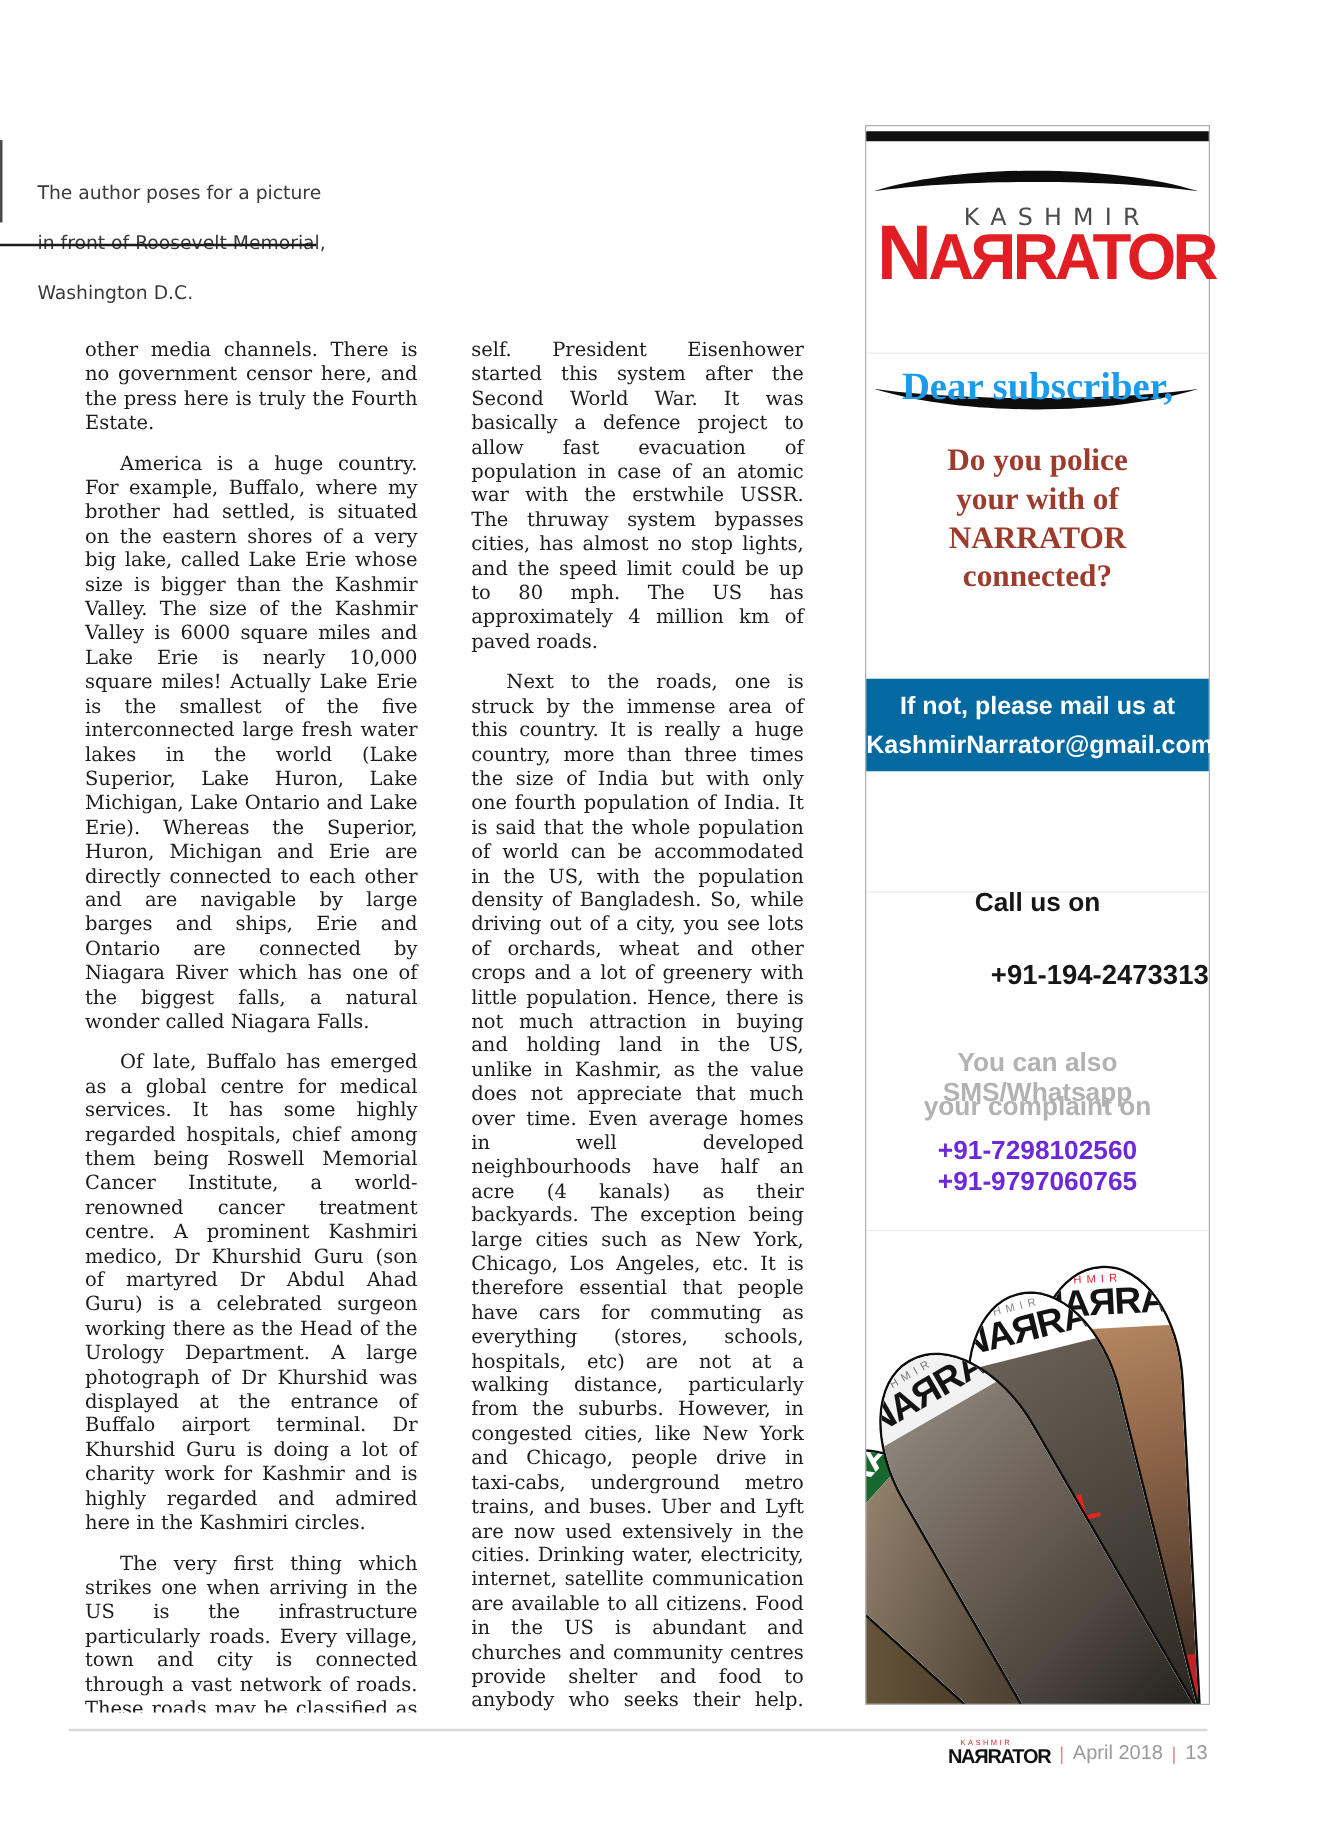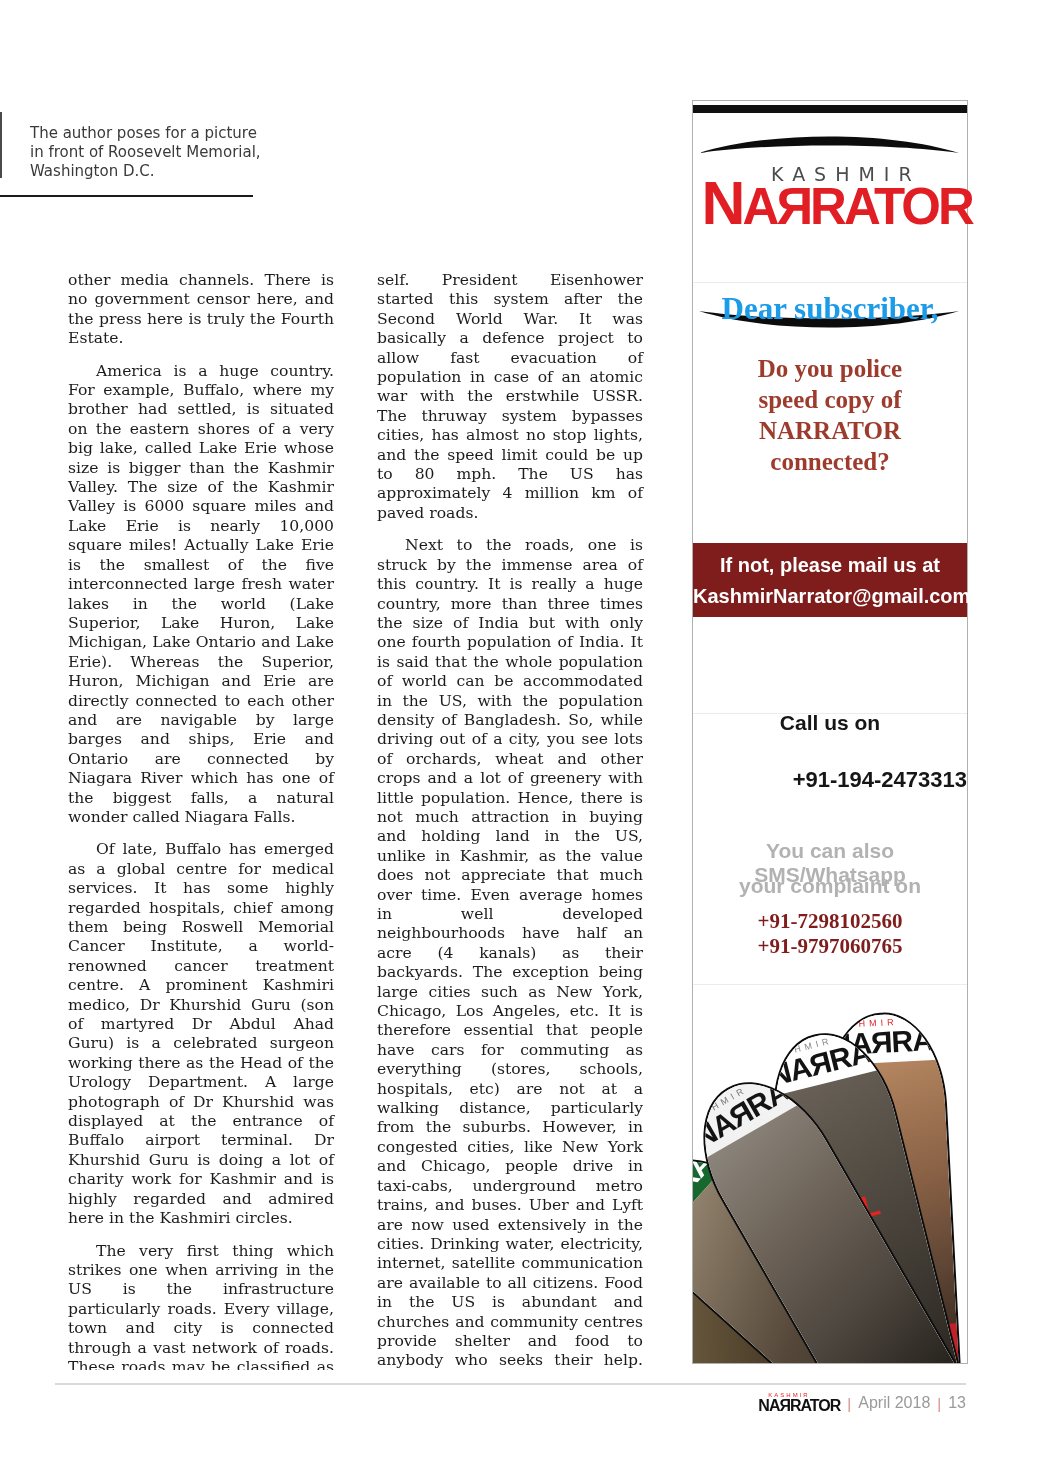--- a/index.html
+++ b/index.html
@@ -3,21 +3,21 @@
 <meta charset="utf-8">
 <style>
   html,body{margin:0;padding:0;background:#ffffff;}
   #page{position:relative;width:1064px;height:1463px;background:#ffffff;overflow:hidden;
         font-family:"DejaVu Serif",serif;color:#1c1c1c;}
 
   
   .photo-edge{position:absolute;left:0;top:112px;width:2px;height:66px;background:#4a4a4a;}
   .caption{position:absolute;left:30px;top:124px;width:240px;
            font-family:"DejaVu Sans",sans-serif;font-size:15px;line-height:18.8px;color:#3a3a3a;}
-  .caption span{display:block;}
+  .caption span{display:block;margin-top:21px;}
   .caption-rule{position:absolute;left:0;top:195px;width:253px;height:2px;background:#1b1b1b;}
 
   
   .col{position:absolute;top:258px;height:1112px;overflow:hidden;
        font-size:15.6px;line-height:19.4px;text-align:justify;}
   .col1{left:55px;width:292px;}
   .col2{left:364px;width:292px;}
   .col p{margin:13px;text-indent:1.8em;}
   .col p.noindent{text-indent:0;}
 
@@ -37,38 +37,38 @@
                  font-family:"Liberation Sans",sans-serif;font-weight:bold;font-size:52px;line-height:60px;
                  color:#e21e25;letter-spacing:-3px;transform:scaleX(0.98);white-space:nowrap;}
   .logo-narrator .bigN{font-size:62px;}
 
   .greeting{position:absolute;left:0;top:190px;width:100%;text-align:center;
             font-family:"Liberation Serif",serif;font-weight:bold;font-size:31px;color:#1c9be8;}
   .question{position:absolute;left:0;top:252px;width:100%;text-align:center;
             font-family:"Liberation Serif",serif;font-weight:bold;font-size:25px;line-height:31px;color:#9d3b2d;}
   .question span{display:block;}
 
-  .mail-banner{position:absolute;left:0;top:442px;width:100%;height:74px;background:#7f1d1d;
+  .mail-banner{position:absolute;left:0;top:442px;width:100%;height:74px;background:#0369a1;
                color:#ffffff;text-align:center;font-family:"Liberation Sans",sans-serif;font-weight:bold;
                font-size:20px;line-height:31px;padding-top:7px;box-sizing:border-box;}
   .mail-banner span{display:block;}
 
   .or-text{position:absolute;left:0;top:528px;width:100%;text-align:center;
            font-family:"Liberation Serif",serif;font-size:46px;color:#111111;}
 
   .call-label{position:absolute;left:0;top:610px;width:100%;text-align:center;
               font-family:"Liberation Sans",sans-serif;font-weight:bold;font-size:21px;color:#161616;}
   .call-number{position:absolute;left:0;top:666px;width:100%;text-align:right;
                font-family:"Liberation Sans",sans-serif;font-weight:bold;font-size:22px;color:#161616;}
   .sms-note{position:absolute;left:0;width:100%;text-align:center;
             font-family:"Liberation Sans",sans-serif;font-weight:bold;font-size:21px;color:#b2b2b2;}
   .sms-note.n1{top:738px;}
   .sms-note.n2{top:773px;}
   .sms-number{position:absolute;left:0;width:100%;text-align:center;
-              font-family:Liberation Serif, serif;font-weight:bold;font-size:21px;color:#7f1d1d;}
+              font-family:Liberation Sans, sans-serif;font-weight:bold;font-size:21px;color:#6d28d9;}
   .sms-number.m1{top:808px;}
   .sms-number.m2{top:833px;}
 
   
   .fan{position:absolute;left:0;right:0;bottom:0;height:368px;overflow:hidden;}
   .cover{position:absolute;right:6px;bottom:-8px;width:118px;height:358px;
          transform-origin:100% 100%;border:2px solid #0c0c0c;background:#ffffff;overflow:hidden;
          border-top-left-radius:60px 95px;border-top-right-radius:60px 95px;}
   .cover .mast{position:absolute;left:0;top:0;right:0;height:48px;overflow:hidden;
                font-family:"Liberation Sans",sans-serif;white-space:nowrap;padding:3px 0 0 6px;box-sizing:border-box;}
@@ -147,21 +147,21 @@
         <path d="M0,24 C70,2 190,2 260,24 C190,14 70,14 0,24 Z" fill="#0c0c0c"></path>
       </svg>
     </div>
 
     <div class="sb-rule" style="top:181px"></div>
 
     <div class="greeting">Dear subscriber,</div>
 
     <div class="question">
       <span>Do you police</span>
-      <span>speed copy of</span>
+      <span>your with of</span>
       <span>NARRATOR</span>
       <span>connected?</span>
     </div>
 
     <div class="mail-banner">
       <span>If not, please mail us at</span>
       <span>KashmirNarrator@gmail.com</span>
     </div>
 
 

